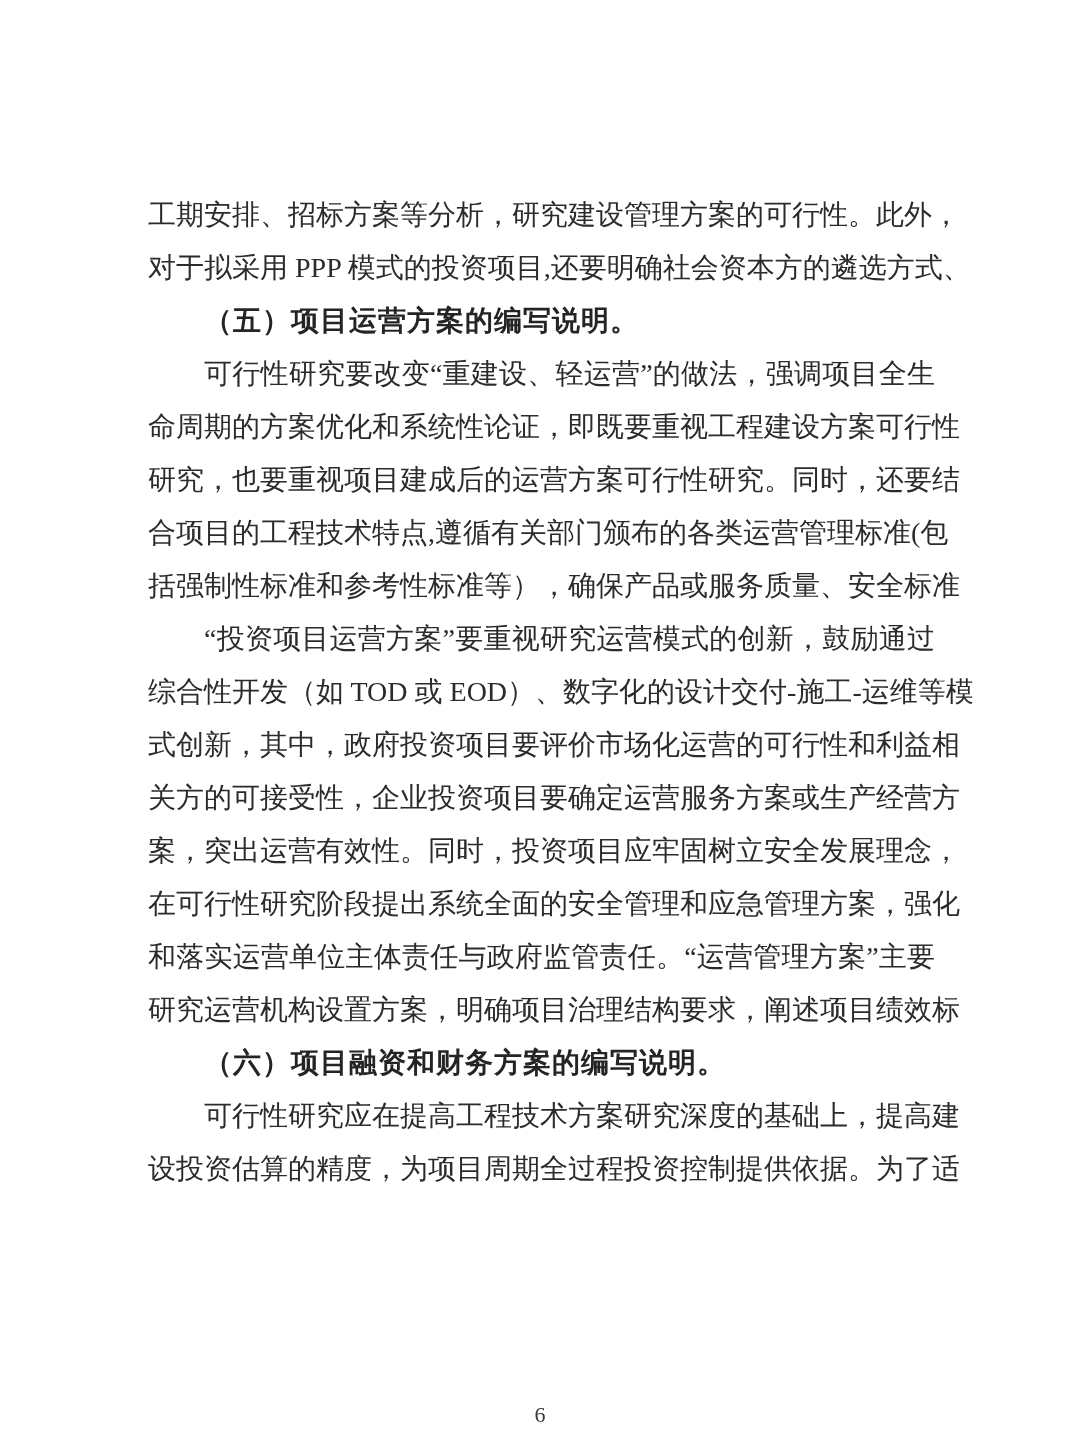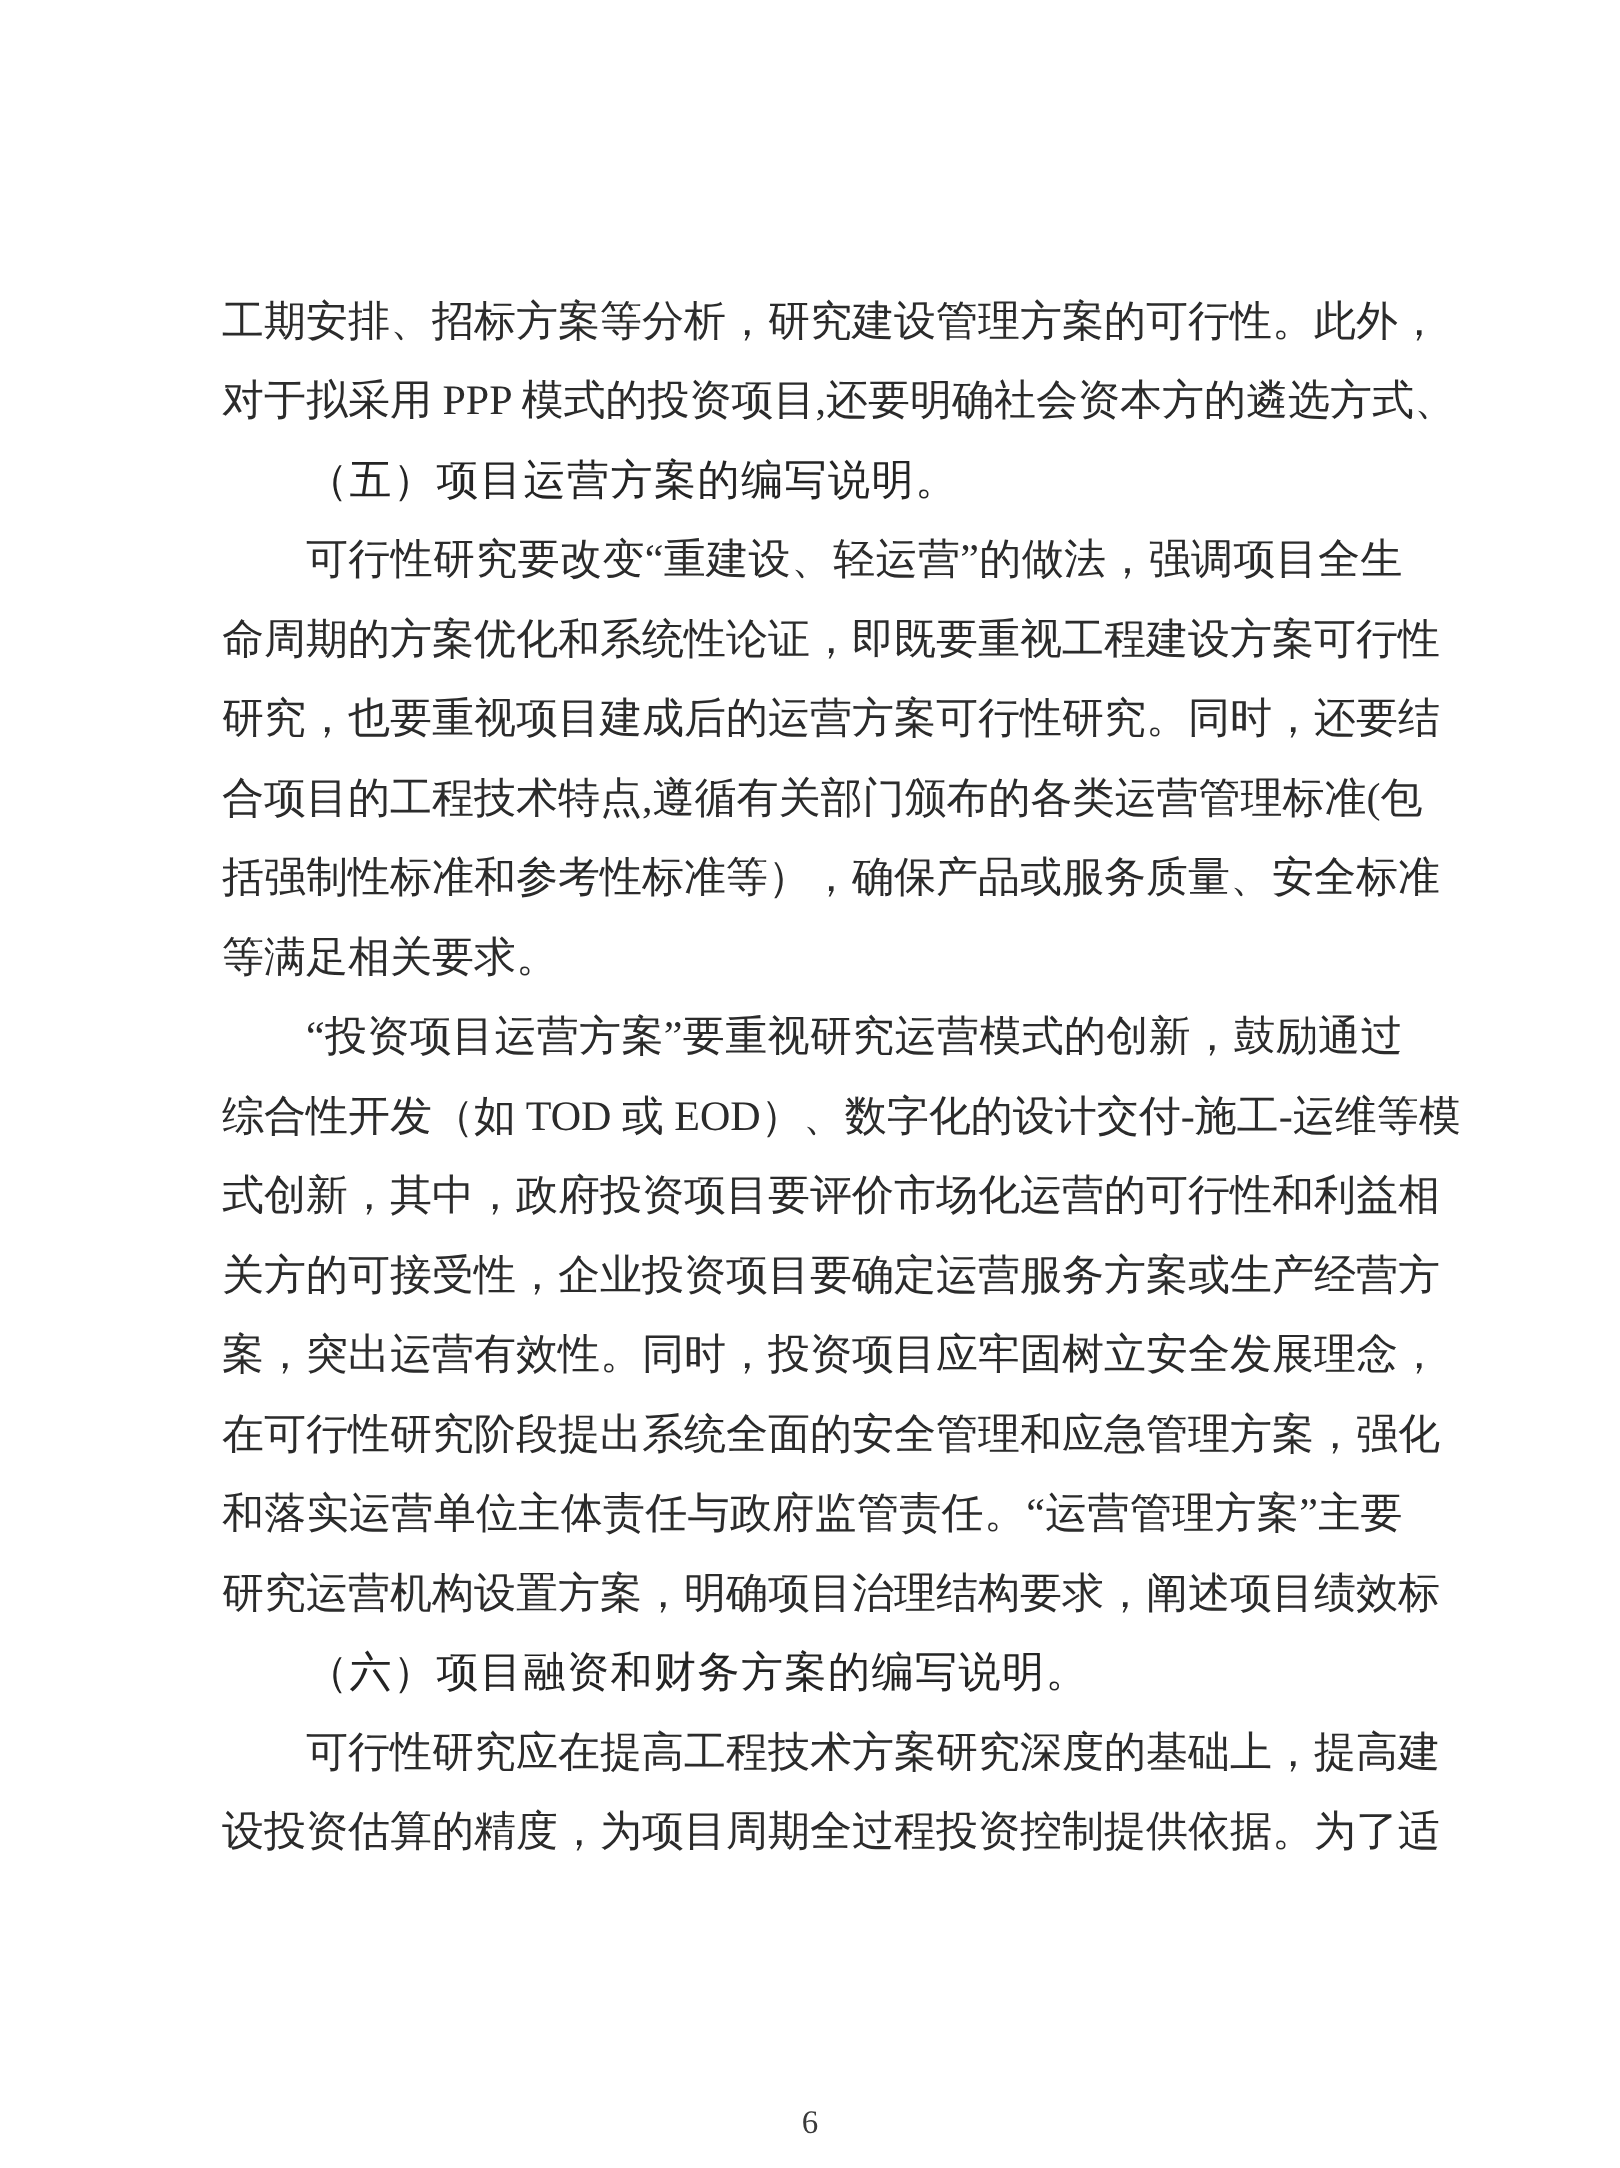--- a/index.html
+++ b/index.html
@@ -39,21 +39,21 @@
     white-space: pre;
     flex: 0 0 auto;
   }
   .line.indent {
     padding-left: 56px;
   }
   .line.indent.justify {
     
   }
   .line.heading {
-    font-weight: 400;
+    font-weight: 700;
     letter-spacing: 1px;
     color: #242424;
   }
   .page-number {
     position: absolute;
     left: 0;
     right: 0;
     top: 1400px;
     text-align: center;
     font-size: 22px;
@@ -276,21 +276,20 @@
         <span class="tok">服</span>
         <span class="tok">务</span>
         <span class="tok">质</span>
         <span class="tok">量</span>
         <span class="tok">、</span>
         <span class="tok">安</span>
         <span class="tok">全</span>
         <span class="tok">标</span>
         <span class="tok">准</span>
       </div>
-      <div class="line">等满足相关要求。</div>
       <div class="line justify indent">
         <span class="tok">“</span>
         <span class="tok">投</span>
         <span class="tok">资</span>
         <span class="tok">项</span>
         <span class="tok">目</span>
         <span class="tok">运</span>
         <span class="tok">营</span>
         <span class="tok">方</span>
         <span class="tok">案</span>

